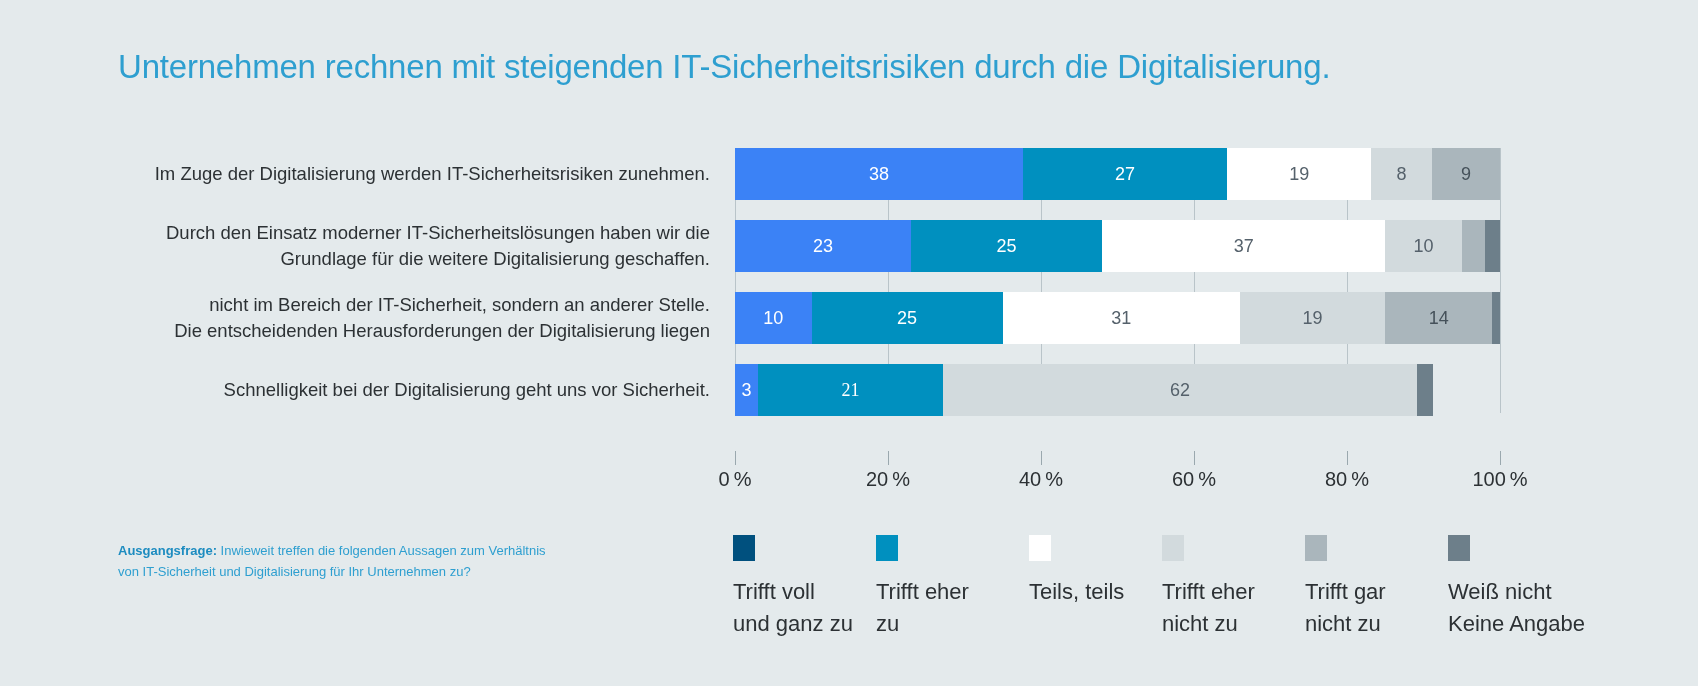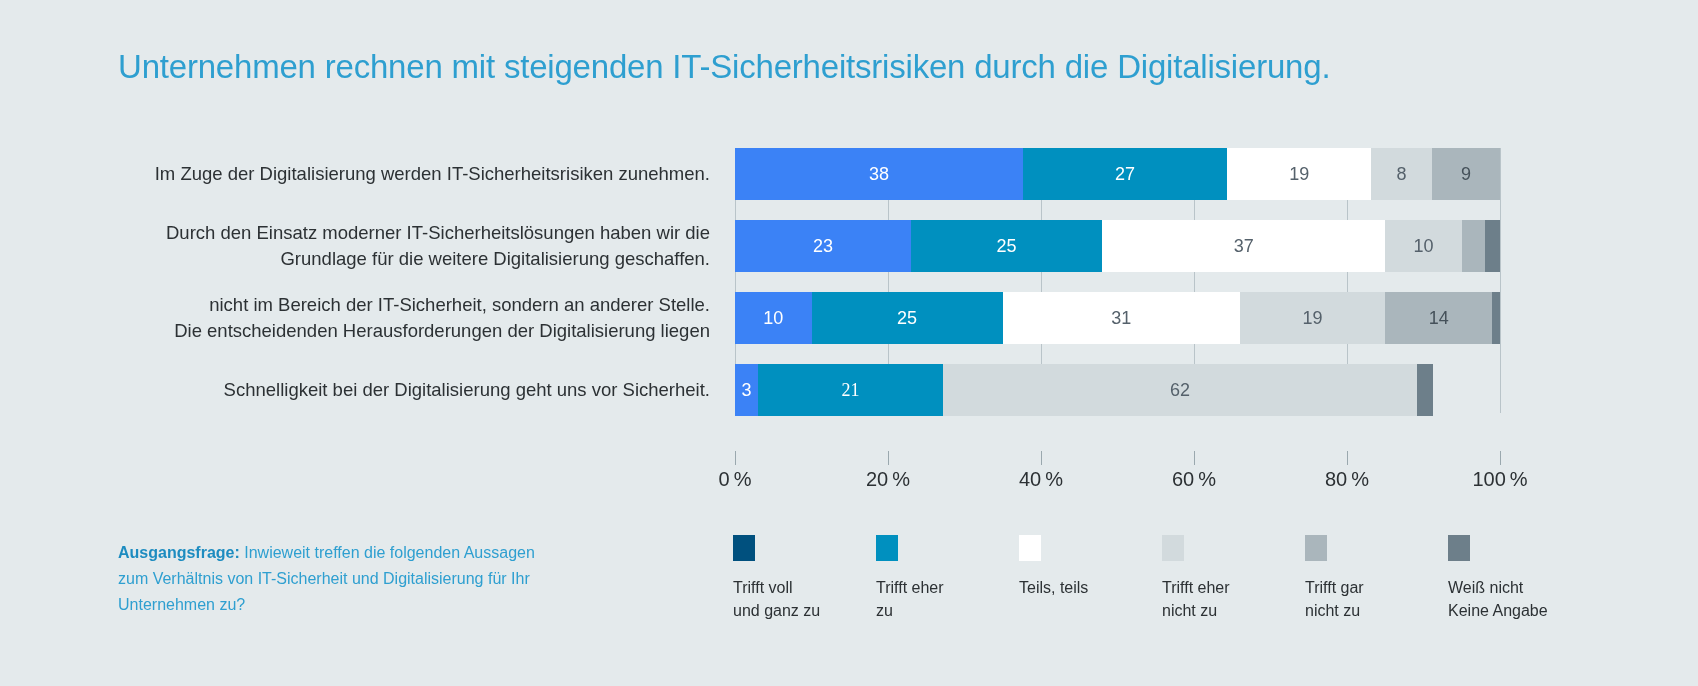--- a/index.html
+++ b/index.html
@@ -90,32 +90,32 @@
     color: #2c3134;
     transform: translateX(-50%);
     white-space: nowrap;
   }
 
   
   .footnote {
     position: absolute;
     left: 118px; top: 540px;
     width: 450px;
-    font-size: 16px;
+    font-size: 13px;
     line-height: 1.62;
     color: #2e9fd0;
   }
   .footnote b { font-weight: 700; color: #1d8cc0; }
 
   
   .legend { position: absolute; left: 733px; top: 535px; width: 880px; height: 110px; }
   .legend-item { position: absolute; top: 0; width: 150px; }
   .legend-swatch { width: 22px; height: 26px; margin-bottom: 15px; }
   .legend-text {
-    font-size: 16px;
+    font-size: 22px;
     color: #2c3134;
     line-height: 1.45;
   }
   .legend-text span { display: block; white-space: nowrap; }
 </style>
 </head>
 <body>
 
 <div class="page">
 
@@ -256,21 +256,21 @@
           <span>und ganz zu</span>
         </div>
       </div>
       <div class="legend-item" style="left: 143px;">
         <div class="legend-swatch" style="background: rgb(0, 144, 191);"></div>
         <div class="legend-text">
           <span>Trifft eher</span>
           <span>zu</span>
         </div>
       </div>
-      <div class="legend-item" style="left: 286px;">
+      <div class="legend-item" style="left: 296px;">
         <div class="legend-swatch" style="background: rgb(255, 255, 255);"></div>
         <div class="legend-text">
           <span>Teils, teils</span>
           <span>&nbsp;</span>
         </div>
       </div>
       <div class="legend-item" style="left: 429px;">
         <div class="legend-swatch" style="background: rgb(210, 218, 221);"></div>
         <div class="legend-text">
           <span>Trifft eher</span>

